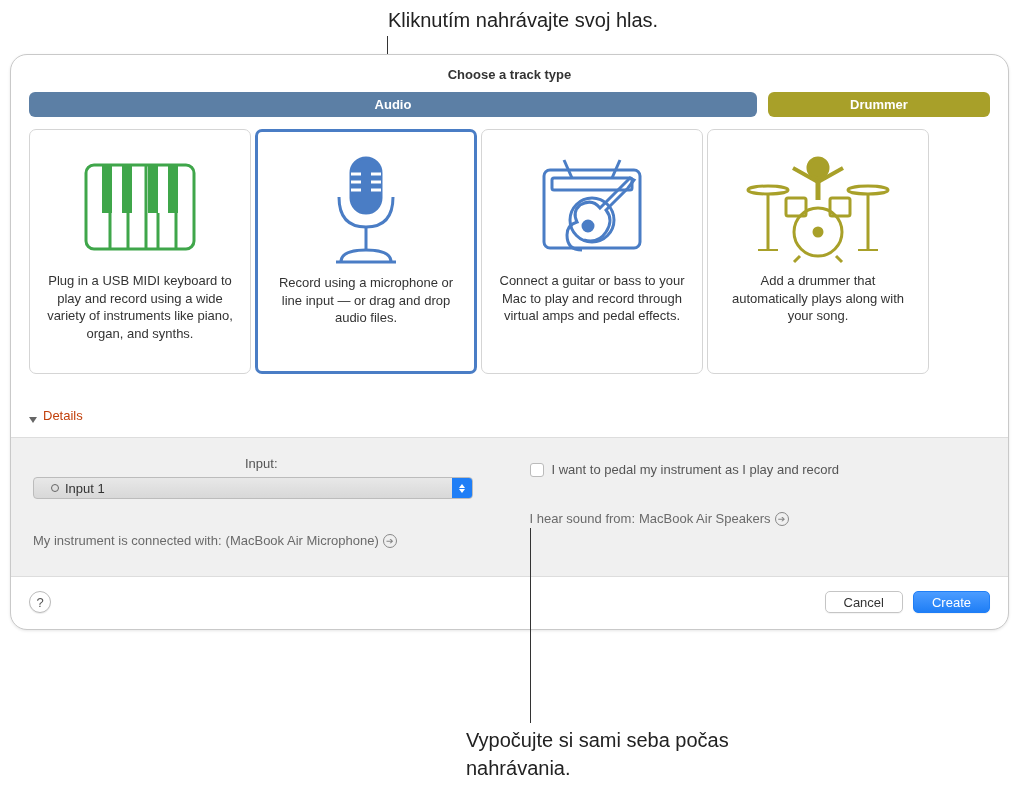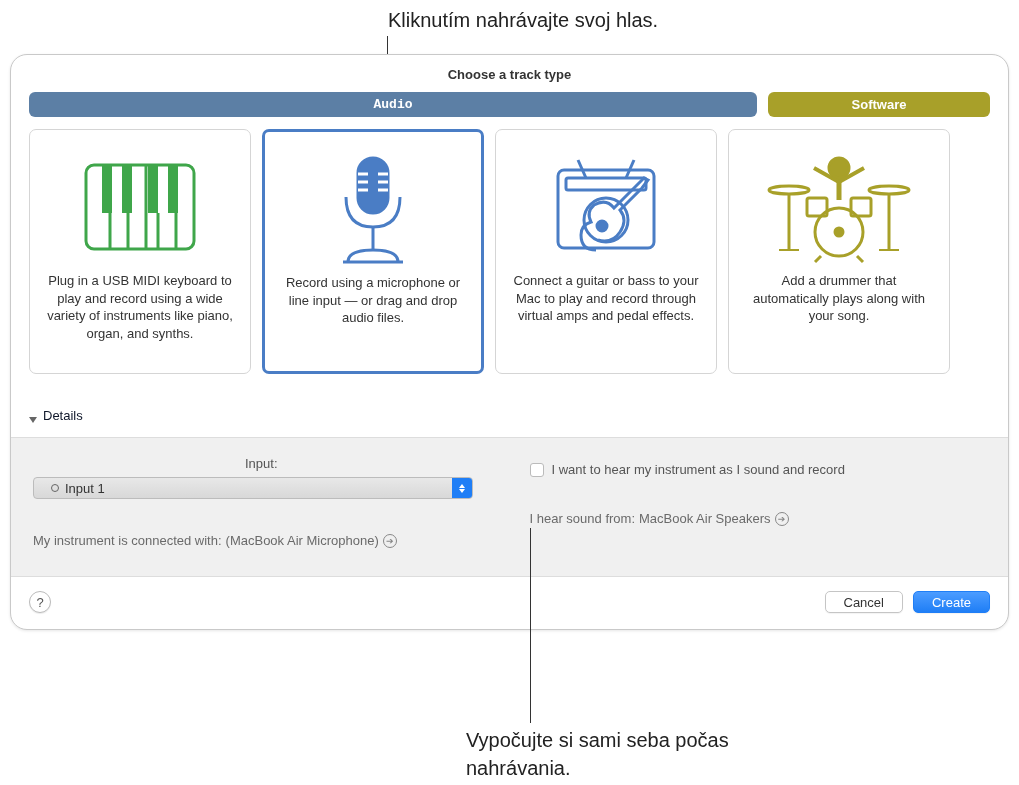--- a/index.html
+++ b/index.html
@@ -61,25 +61,25 @@
     }
     .pill {
       color: #fff;
       text-align: center;
       font-weight: 600;
       font-size: 13px;
       padding: 5px 0;
       border-radius: 6px;
     }
     .pill-green { background: #4CAF50; width: 222px; }
-    .pill-blue { background: #5c7fa5; flex: 1; font-family: Liberation Mono, monospace; }
+    .pill-blue { background: #5c7fa5; flex: 1; }
     .pill-yellow { background: #a8a029; width: 222px; }
     .cards {
       display: flex;
-      gap: 11px;
+      gap: 4px;
       padding: 4px 18px 24px;
     }
     .card {
       border: 1px solid #d5d5d5;
       border-radius: 7px;
       width: 222px;
       height: 245px;
       padding: 12px 14px;
       display: flex;
       flex-direction: column;
@@ -102,21 +102,21 @@
       font-size: 13px;
       color: #333;
       line-height: 1.35;
     }
     .details-row {
       display: flex;
       align-items: flex-end;
       gap: 6px;
       padding: 10px 18px 14px;
       font-size: 13px;
-      color: #0f172a;
+      color: #c2410c;
       cursor: default;
     }
     .chevron {
       display: inline-block;
       width: 0; height: 0;
       border-left: 4px solid transparent;
       border-right: 4px solid transparent;
       border-top: 6px solid #666;
     }
     .details-panel {
@@ -220,21 +220,21 @@
 <body>
 
 <div class="callout callout-top">Kliknutím nahrávajte svoj hlas.</div>
 <div class="callout-line-top"></div>
 
 <div class="dialog">
   <div class="dialog-title">Choose a track type</div>
 
   <div class="pills">
     <div class="pill pill-blue">Audio</div>
-    <div class="pill pill-yellow">Software</div>
+    <div class="pill pill-yellow">Drummer</div>
   </div>
 
   <div class="cards">
     <div class="card">
       <div class="card-icon">
         <svg width="120" height="100" viewBox="0 0 120 100">
           <rect x="6" y="8" width="108" height="84" rx="8" fill="none" stroke="#3FA64A" stroke-width="3"></rect>
           <g fill="#3FA64A">
             <rect x="22" y="8" width="10" height="48"></rect>
             <rect x="42" y="8" width="10" height="48"></rect>
@@ -340,21 +340,21 @@
       <div class="meta-line">
         <span>My instrument is connected with:</span>
         <span>(MacBook Air Microphone)</span>
         <span class="arrow-circ">➔</span>
       </div>
     </div>
 
     <div class="details-col">
       <div class="checkbox-row">
         <span class="chk"></span>
-        <span>I want to hear my instrument as I sound and record</span>
+        <span>I want to pedal my instrument as I play and record</span>
       </div>
       <div class="meta-line">
         <span>I hear sound from:</span>
         <span>MacBook Air Speakers</span>
         <span class="arrow-circ">➔</span>
       </div>
     </div>
   </div>
 
   <div class="footer">

